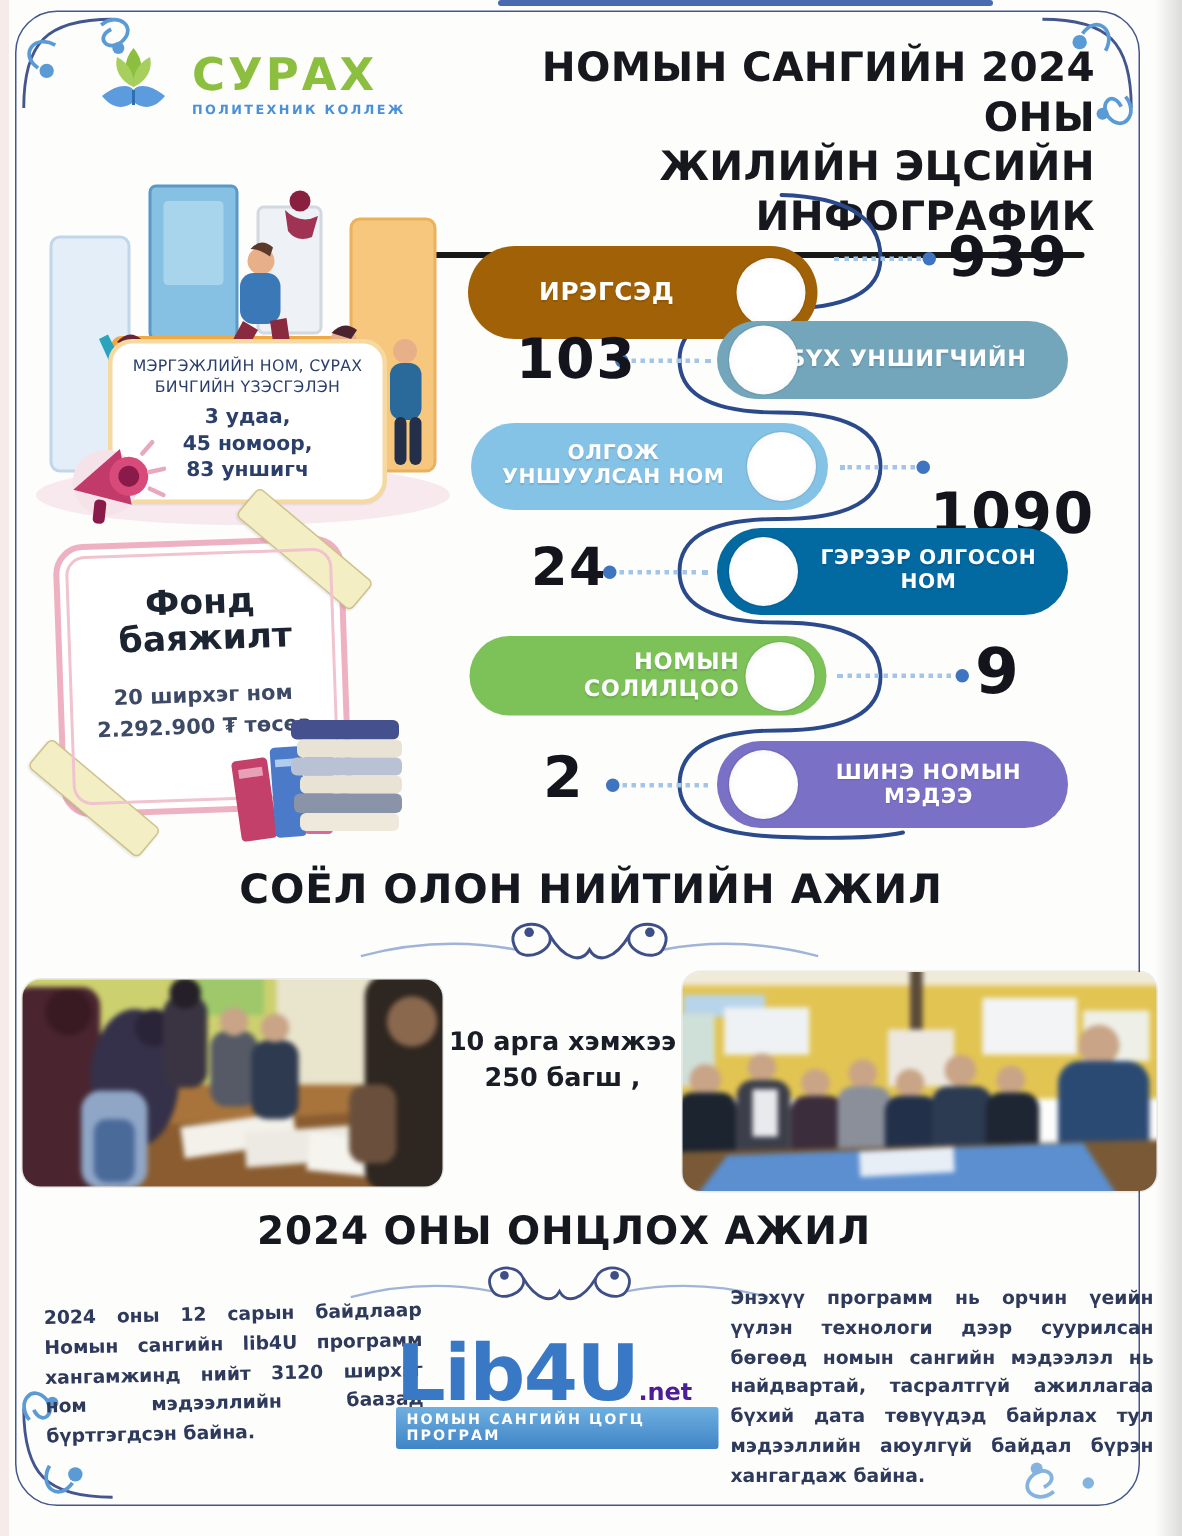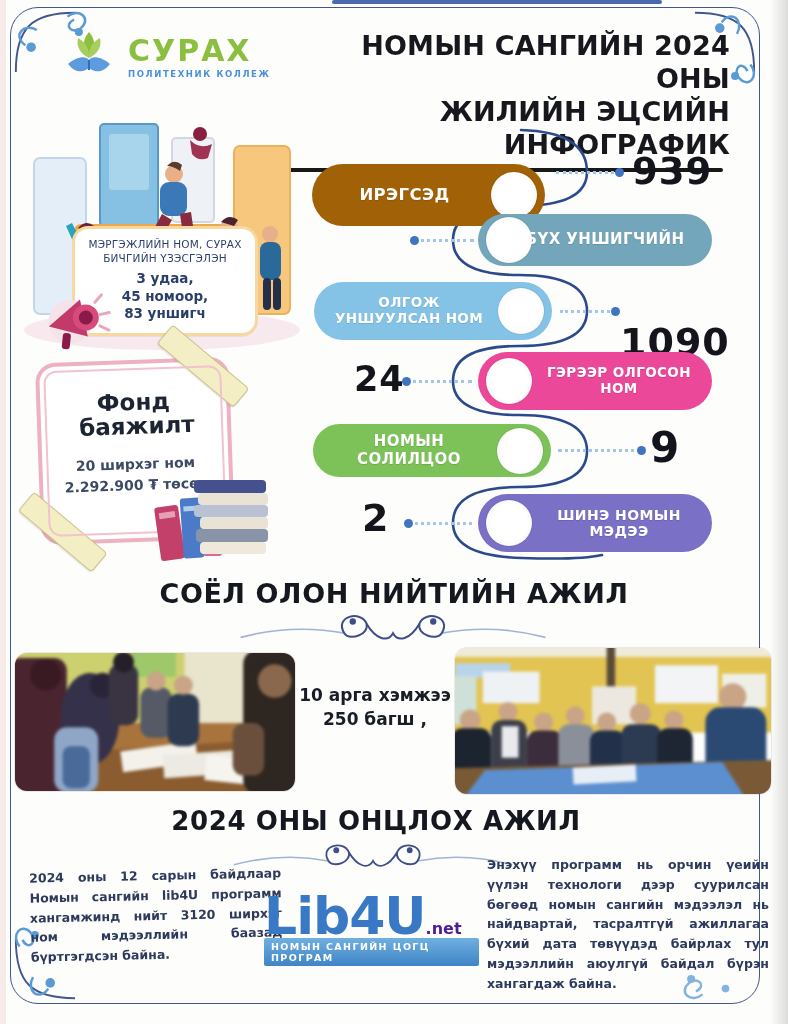--- a/index.html
+++ b/index.html
@@ -59,25 +59,25 @@
     background:#fff;box-shadow:0 0 0 1px rgba(0,0,0,.06), inset 0 0 6px rgba(0,0,0,.05);}
   .p1{left:12px;top:27px;width:233px;height:62px;background:#a16207;margin-top:19px;}
   .p1 .pill-label{font-size:16.5px;padding:0 62px 0 14px;}
   .p1 .pill-circle{right:8px;}
   .p2{left:178px;top:96px;width:234px;height:52px;background:#74a6bb;}
   .p2 .pill-label{font-size:15px;padding:0 12px 0 32px;}
   .p2 .pill-circle{left:8px;}
   .p3{left:14px;top:164px;width:238px;height:58px;background:#85c3e6;}
   .p3 .pill-label{font-size:13.5px;padding:0 62px 0 14px;}
   .p3 .pill-circle{right:8px;}
-  .p4{left:178px;top:234px;width:234px;height:58px;background:#ec4899;}
+  .p4{left:178px;top:234px;width:234px;height:58px;background:#0369a1;}
   .p4 .pill-label{font-size:13.5px;padding:0 12px 0 60px;}
   .p4 .pill-circle{left:8px;}
   .p5{left:13px;top:306px;width:238px;height:53px;background:#7cc258;}
-  .p5 .pill-label{font-size:15px;padding:0 58px 0 12px;}
+  .p5 .pill-label{font-size:15px;padding:0 58px 0 12px;text-align:right;}
   .p5 .pill-circle{right:8px;}
   .p6{left:178px;top:376px;width:234px;height:58px;background:#7a70c6;}
   .p6 .pill-label{font-size:14px;padding:0 12px 0 60px;}
   .p6 .pill-circle{left:8px;}
   .dotline{position:absolute;height:0;border-top:3px dotted #a3c6e8;}
   .enddot{position:absolute;top:-6px;width:9px;height:9px;border-radius:50%;background:#3f74c0;}
   .enddot.right{right:-4px;} .enddot.left{left:-4px;}
   .d1{left:256px;top:53px;width:64px;}
   .d2{left:114px;top:121px;width:60px;}
   .d3{left:260px;top:192px;width:56px;}
@@ -268,20 +268,21 @@
       </div>
     <div class="stat-value v1">939</div>
 
     <div class="stat-pill p2">
       <span class="pill-circle"></span>
       <span class="pill-label">БҮХ УНШИГЧИЙН</span>
     </div>
     <div class="dotline d2">
         <span class="enddot left"></span>
       </div>
+    <div class="stat-value v2">103</div>
 
     <div class="stat-pill p3">
       <span class="pill-label">ОЛГОЖ УНШУУЛСАН НОМ</span>
       <span class="pill-circle"></span>
     </div>
     <div class="dotline d3">
         <span class="enddot right"></span>
       </div>
     <div class="stat-value v3">1090</div>
 

